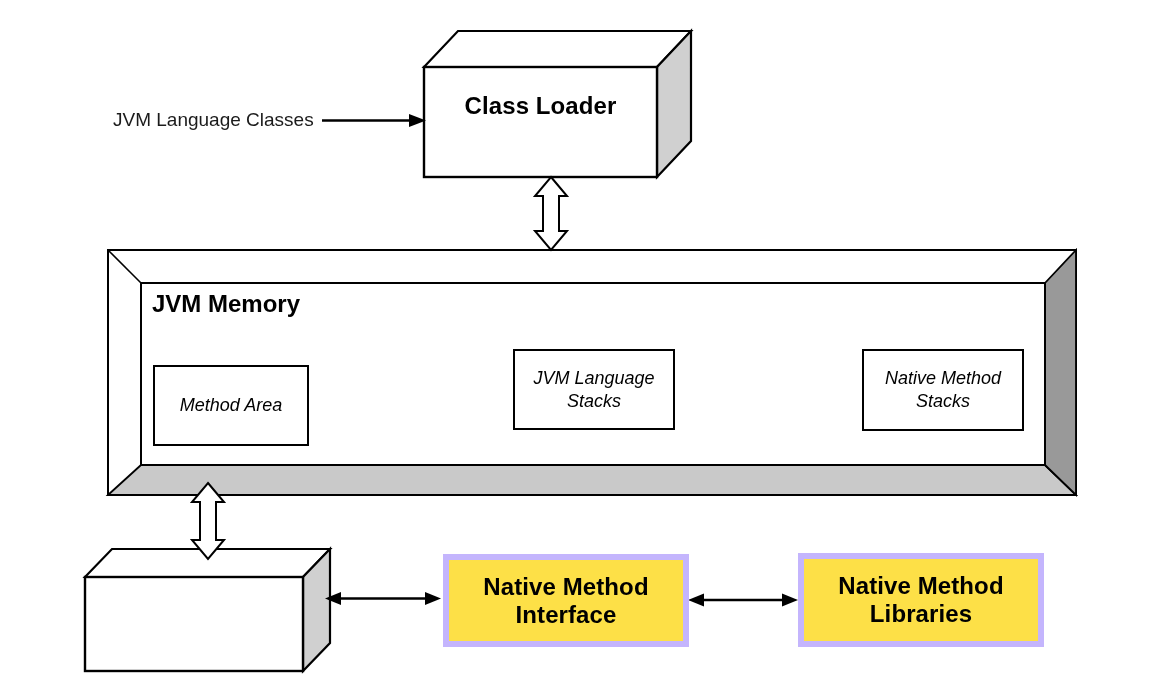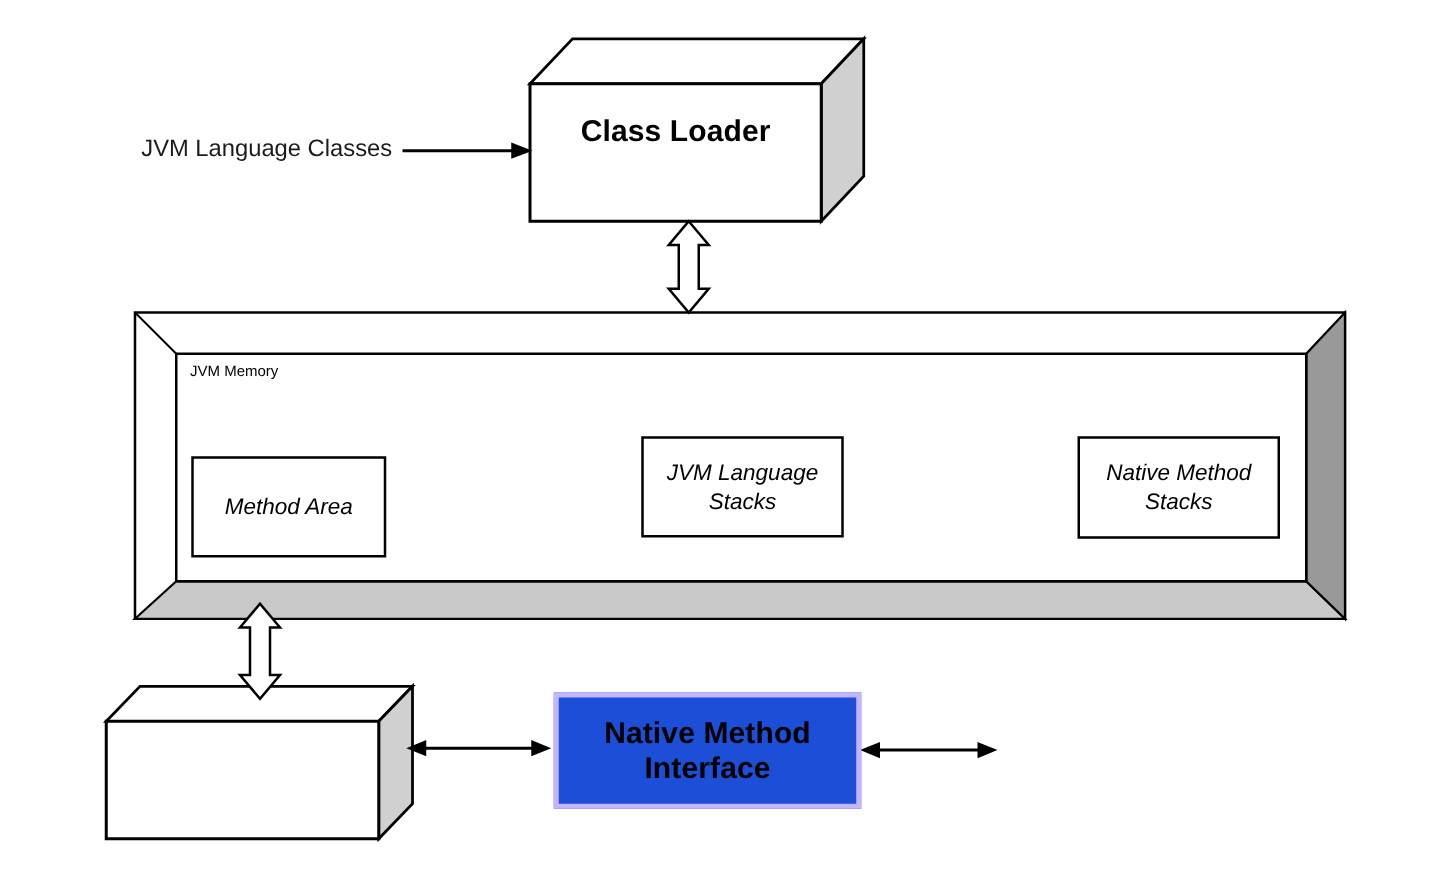--- a/index.html
+++ b/index.html
@@ -37,40 +37,40 @@
     font-weight: bold;
     font-size: 24px;
     letter-spacing: 0.1px;
   }
   .free-text {
     font-size: 19px;
     color: #1b1b1b;
     white-space: nowrap;
   }
   .section-title {
-    font-weight: normal;
-    font-size: 12px;
+    font-weight: bold;
+    font-size: 24px;
     white-space: nowrap;
   }
   .mem-box {
     position: absolute;
     background: #ffffff;
     border: 2px solid #000000;
     box-sizing: border-box;
     font-style: italic;
     font-size: 18px;
     line-height: 23px;
     color: #000000;
     z-index: 2;
     padding: 2px 6px;
   }
   .flat-box {
     position: absolute;
-    background: #1d4ed8;
-    border: 4px solid #c4b5fd;
+    background: #fde047;
+    border: 6px solid #c4b5fd;
     box-sizing: border-box;
     z-index: 2;
   }
 </style>
 </head>
 <body>
 
 <div class="canvas">
 
   <svg class="shapes" viewBox="0 0 1152 698">
@@ -127,14 +127,15 @@
 
 
   <div class="mem-box flex-center" style="left:513px; top:349px; width:162px; height:81px;">JVM Language Stacks</div>
 
 
   <div class="mem-box flex-center" style="left:862px; top:349px; width:162px; height:82px;">Native Method Stacks</div>
 
 
   <div class="flat-box flex-center node-title" style="left:443px; top:554px; width:246px; height:93px;">Native Method Interface</div>
 
+  <div class="flat-box flex-center node-title" style="left:798px; top:553px; width:246px; height:94px;">Native Method Libraries</div>
 
 </div>
 
 </body></html>

